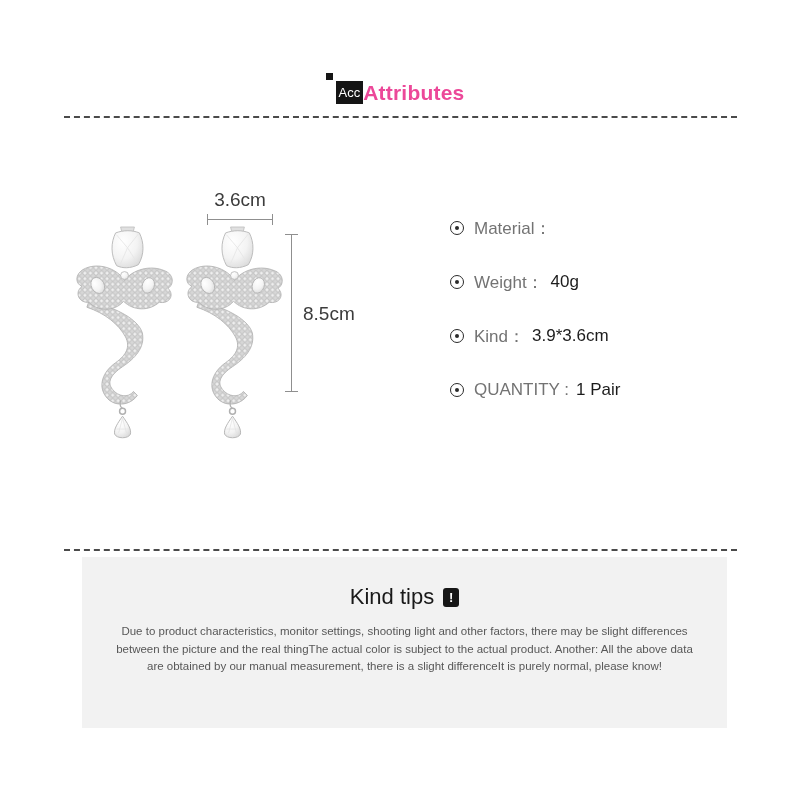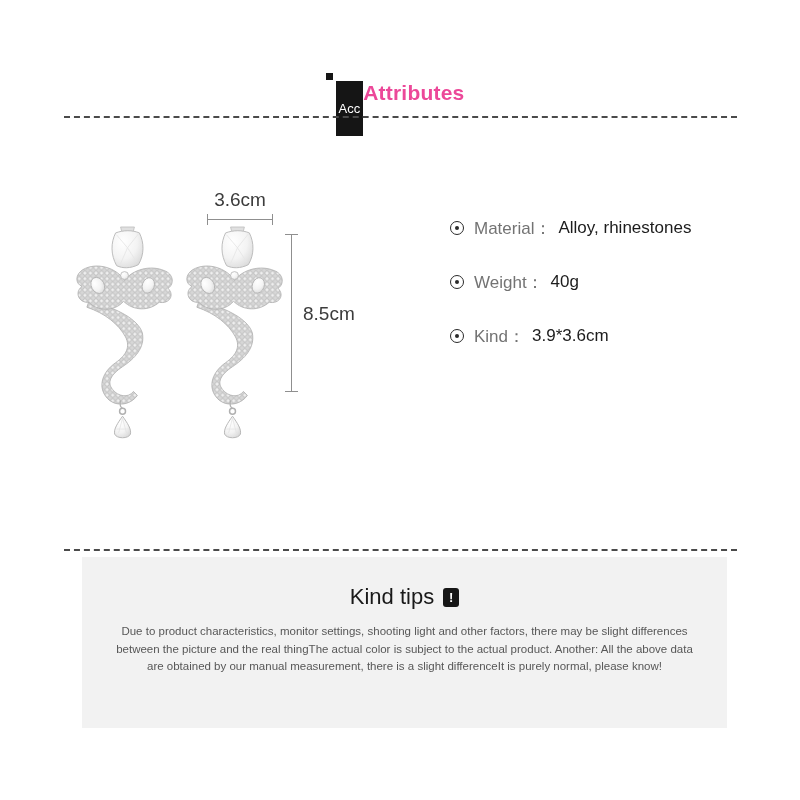--- a/index.html
+++ b/index.html
@@ -7,21 +7,21 @@
     position:relative; width:800px; height:800px; background:#ffffff;
     font-family:"Liberation Sans","DejaVu Sans",sans-serif; overflow:hidden;
   }
 
   
   .header-row { position:absolute; top:81px; left:0; width:100%; height:23px;
     display:flex; justify-content:center; align-items:stretch; }
   .badge-wrap { position:relative; }
   .mini-square { position:absolute; top:-8px; left:-10px; width:7px; height:7px; background:#151515; }
   .badge { background:#151515; color:#ffffff; font-size:13px; height:23px;
-    display:flex; align-items:center; padding:16px 3px; }
+    display:flex; align-items:center; padding:0 3px; }
   .page-title { font-size:21px; font-weight:700; color:#ec4899; line-height:23px; letter-spacing:.2px; }
 
   .divider { position:absolute; left:64px; width:673px; border-top:2px dashed #4a4a4a; height:0; }
   .divider-1 { top:116px; }
   .divider-2 { top:549px; }
 
   
   .earrings-svg { position:absolute; left:70px; top:226px; width:222px; height:213px; }
 
   .measure-label { position:absolute; font-size:19px; color:#3c3c3c; }
@@ -114,31 +114,35 @@
   <div class="mline h-tick-r"></div>
   <div class="mline v-line"></div>
   <div class="mline v-tick-t"></div>
   <div class="mline v-tick-b"></div>
   <div class="measure-label v-label">8.5cm</div>
 
   <div class="attrs">
     <div class="attr-row">
       <span class="bullet"></span>
       <span class="attr-label">Material：</span>
-      <span class="attr-value">Alloy, rhinestones</span>
     </div>
     <div class="attr-row">
       <span class="bullet"></span>
       <span class="attr-label">Weight：</span>
       <span class="attr-value">40g</span>
     </div>
     <div class="attr-row">
       <span class="bullet"></span>
       <span class="attr-label">Kind：</span>
       <span class="attr-value">3.9*3.6cm</span>
+    </div>
+    <div class="attr-row">
+      <span class="bullet"></span>
+      <span class="attr-label">QUANTITY :</span>
+      <span class="attr-value">1 Pair</span>
     </div>
   </div>
 
 
   <div class="divider divider-2"></div>
 
   <div class="tips-box">
     <div class="tips-title-row">
       <span class="tips-title">Kind tips</span>
       <span class="excl-icon">!</span>

